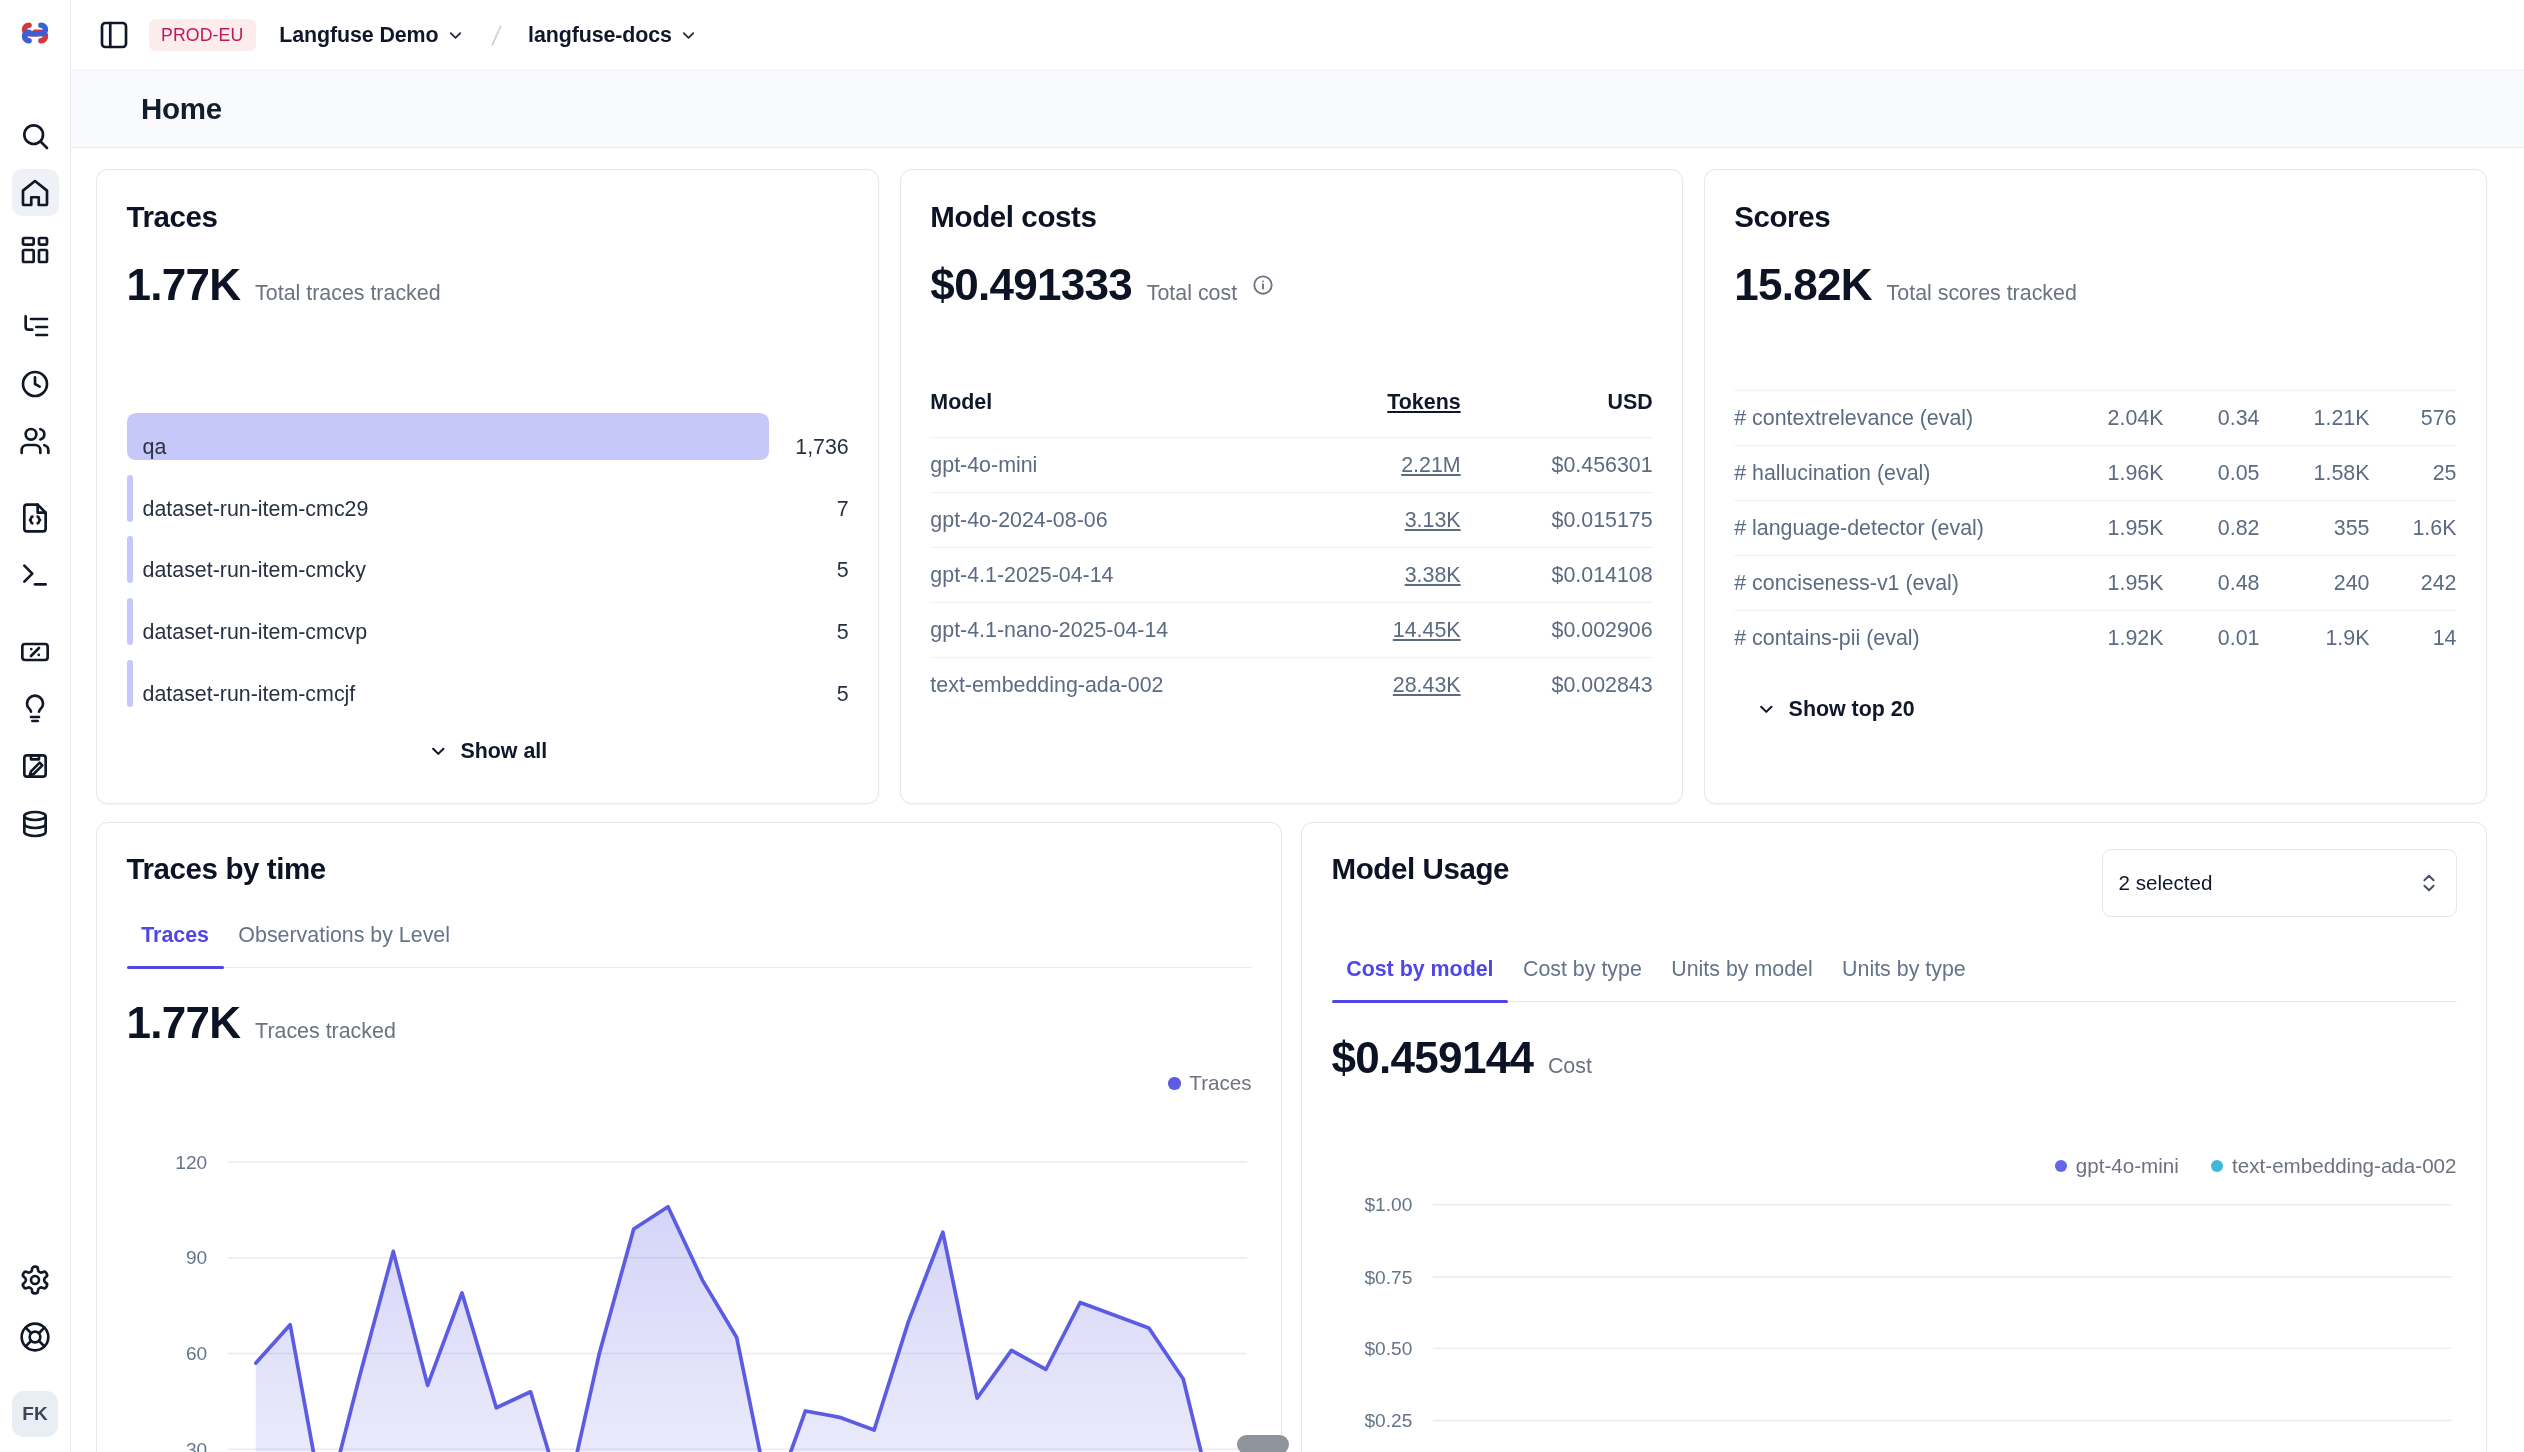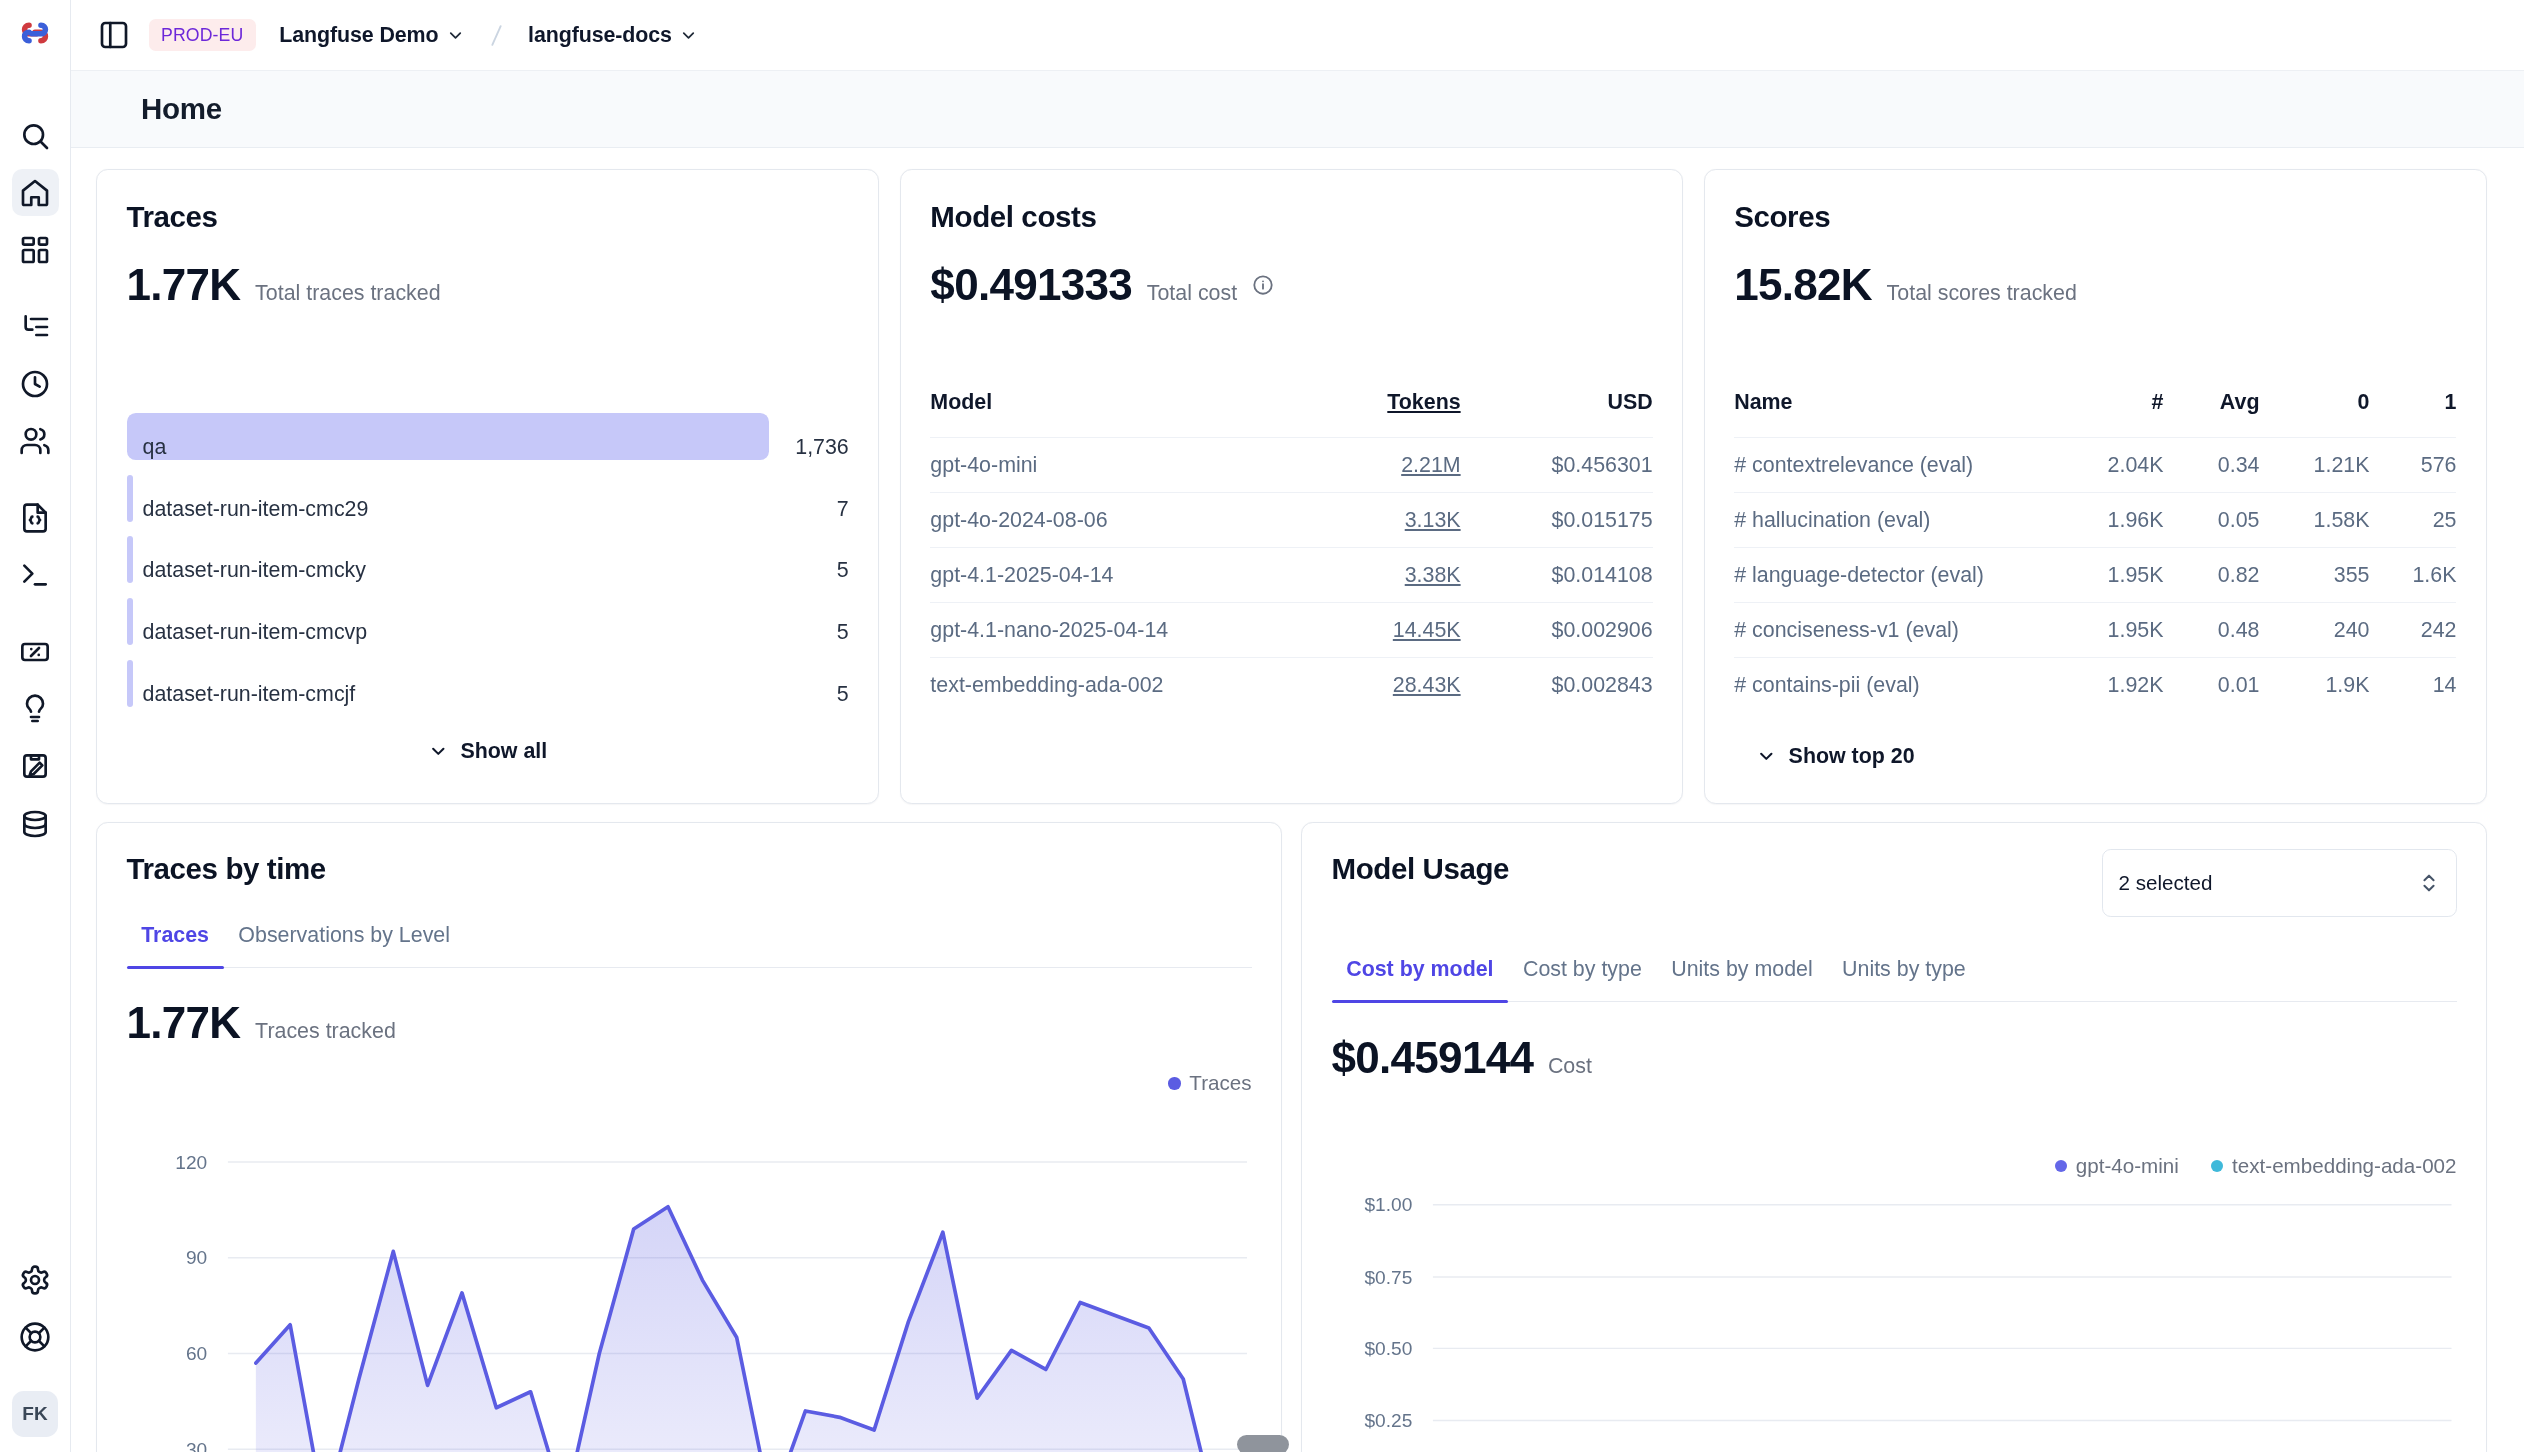--- a/index.html
+++ b/index.html
@@ -20,21 +20,21 @@
   .side-icon.active { background:#eef1f6; }
   .side-icon svg { width:32px; height:32px; }
   .side-bottom { margin-top:auto; display:flex; flex-direction:column; align-items:center; gap:10.3px; }
   .avatar { width:46px; height:46px; margin-top:20.6px; border-radius:11.8px; background:#e9edf4;
     color:#3a4757; font-size:19px; font-weight:600; display:flex; align-items:center; justify-content:center; }
 
   
   .topbar { position:fixed; left:71px; top:0; right:0; height:71px; background:#fff;
     border-bottom:0.7px solid #edf0f4; display:flex; align-items:center; padding:0 26.5px; z-index:20; }
   .panel-btn { width:32px; height:32px; color:#101828; cursor:pointer; }
-  .env-badge { margin-left:19px; font-size:17.7px; font-weight:500; color:#6d28d9; background:#fdecec;
+  .env-badge { margin-left:19px; font-size:17.7px; font-weight:500; color:#be185d; background:#fdecec;
     padding:5.2px 12.5px; border-radius:6.6px; letter-spacing:0.1px; }
   .crumb { display:flex; align-items:center; gap:7.4px; margin-left:23.6px; cursor:pointer; }
   .crumb-label { font-size:21.4px; font-weight:600; color:#0f172a; letter-spacing:-0.1px; }
   .crumb svg { width:19px; height:19px; color:#1f2937; }
   .crumb-slash { margin-left:19px; margin-right:-4.4px; color:#cbd5e1; }
   .crumb-slash svg { width:25px; height:25px; }
 
   
   .home-band { position:fixed; left:71px; top:71px; right:0; height:77px; background:#f8fafc;
     border-bottom:0.7px solid #e9edf2; display:flex; align-items:center; padding-left:25px; z-index:10; }
@@ -353,27 +353,20 @@
       </div>
     </section>
 
     <section class="card">
       <h2 class="card-title">Scores</h2>
       <div class="metric-row">
         <span class="metric">15.82K</span>
         <span class="metric-label">Total scores tracked</span>
       </div>
       <div class="dtable">
-        <div class="dt-head">
-          <span class="c-name">Name</span>
-          <span class="c-num">#</span>
-          <span class="c-avg">Avg</span>
-          <span class="c-zero">0</span>
-          <span class="c-one">1</span>
-        </div>
         <div class="dt-row">
           <span class="c-name"># contextrelevance (eval)</span>
           <span class="c-num">2.04K</span>
           <span class="c-avg">0.34</span>
           <span class="c-zero">1.21K</span>
           <span class="c-one">576</span>
         </div>
         <div class="dt-row">
           <span class="c-name"># hallucination (eval)</span>
           <span class="c-num">1.96K</span>

